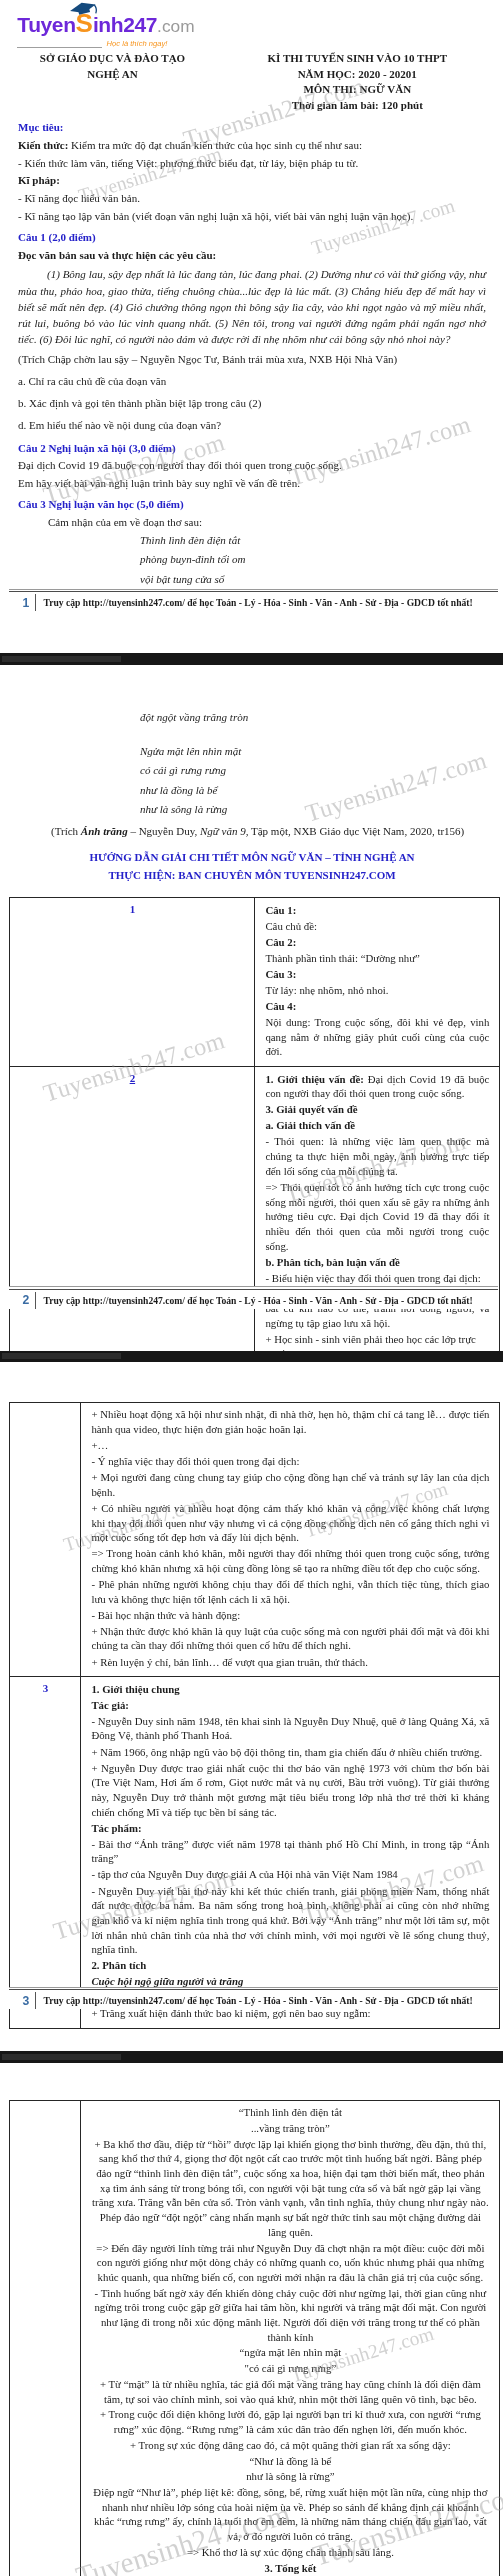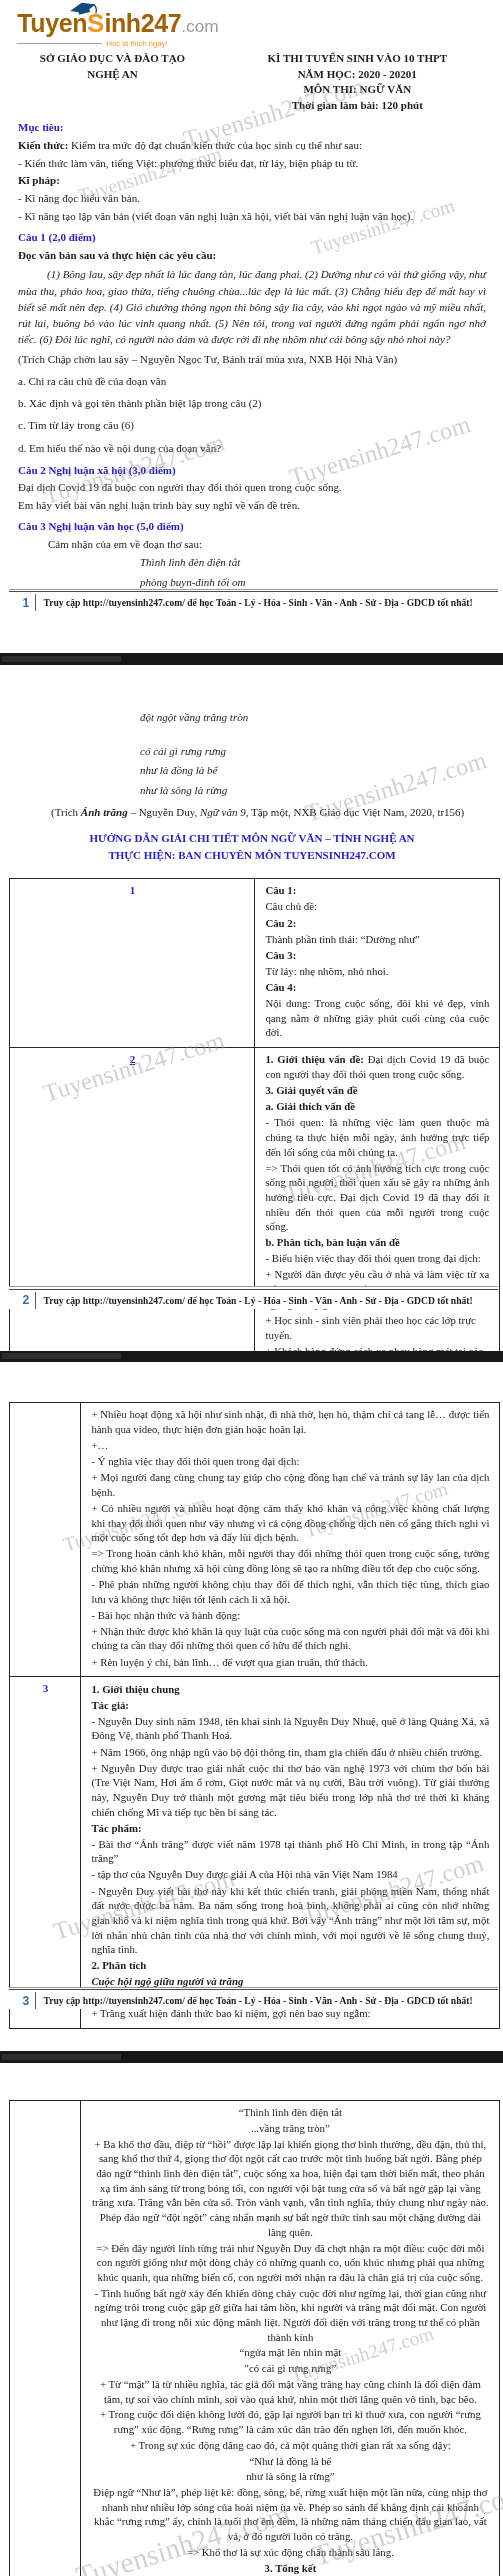--- a/index.html
+++ b/index.html
@@ -19,25 +19,25 @@
   .i{font-style:italic;}
   .bi{font-weight:bold;font-style:italic;}
   .j{text-align:justify;}
   .ctr{text-align:center;}
   .u{text-decoration:underline;}
   .h-blue{color:#2421c9;font-weight:bold;}
   .mt{margin-top:5px !important;}
   
   .logo{margin:9.4px 0 1.4px 17.3px;width:173px;position:relative;}
   .logo-row{font-family:"Liberation Sans","DejaVu Sans",sans-serif;font-weight:bold;white-space:nowrap;line-height:1.1;}
-  .lg-blue{color:#a16207;font-size:25px;letter-spacing:-0.4px;}
+  .lg-blue{color:#6d28d9;font-size:21px;letter-spacing:-0.4px;}
   .lg-s{color:#f7941d;font-size:26px;}
   .lg-com{color:#9a9a9a;font-size:17.3px;font-weight:normal;}
   .logo-cap{position:absolute;left:52px;top:-8px;transform:rotate(-14deg);}
-  .logo-tag{display:flex;align-items:center;margin-top:0.7px;}
+  .logo-tag{display:flex;align-items:flex-end;margin-top:0.7px;font-style:italic;}
   .tag-rule{flex:0 0 85px;border-top:0.7px solid #9f9f9f;height:0;}
   .tag-text{color:#f7941d;font-size:7.6px;font-family:"Liberation Sans","DejaVu Sans",sans-serif;margin-left:4.3px;}
   
   .exam-header{display:flex;margin-top:2.9px;padding:0 7.2px;}
   .eh-left{width:43%;text-align:center;font-weight:bold;font-size:11px;line-height:1.45;}
   .eh-right{width:57%;text-align:center;font-weight:bold;font-size:11px;line-height:1.45;}
   .qitem{margin:5.8px 0 !important;}
   .passage{margin:3.6px 0 !important;}
   .indent1{margin-left:30px !important;}
   .poem{margin-left:122px;font-style:italic;line-height:1.55;}
@@ -117,21 +117,20 @@
       <p class="b">Kĩ pháp:</p>
       <p>- Kĩ năng đọc hiểu văn bản.</p>
       <p>- Kĩ năng tạo lập văn bản (viết đoạn văn nghị luận xã hội, viết bài văn nghị luận văn học).</p>
 
       <p class="h-blue mt">Câu 1 (2,0 điểm)</p>
       <p class="b">Đọc văn bản sau và thực hiện các yêu cầu:</p>
       <p class="passage i j" style="text-indent:29px;">(1) Bông lau, sậy đẹp nhất là lúc đang tàn, lúc đang phai. (2) Dường như có vài thứ giống vậy, như mùa thu, pháo hoa, giao thừa, tiếng chuông chùa...lúc đẹp là lúc mất. (3) Chẳng hiểu đẹp để mất hay vì biết sẽ mất nên đẹp. (4) Gió chướng thông ngọn thì bông sậy lìa cây, vào khi ngọt ngào và mỹ miều nhất, rút lui, buông bỏ vào lúc vinh quang nhất. (5) Nên tôi, trong vai người đứng ngắm phải ngẩn ngơ nhớ tiếc. (6) Đôi lúc nghĩ, có người nào dám và được rời đi nhẹ nhõm như cái bông sậy nhỏ nhoi này?</p>
       <p>(Trích Chập chờn lau sậy – Nguyễn Ngọc Tư, Bánh trái mùa xưa, NXB Hội Nhà Văn)</p>
       <p class="qitem">a. Chỉ ra câu chủ đề của đoạn văn</p>
       <p class="qitem">b. Xác định và gọi tên thành phần biệt lập trong câu (2)</p>
-      <p class="qitem">c. Tìm từ láy trong câu (6)</p>
       <p class="qitem">d. Em hiểu thế nào về nội dung của đoạn văn?</p>
 
       <p class="h-blue mt">Câu 2 Nghị luận xã hội (3,0 điểm)</p>
       <p>Đại dịch Covid 19 đã buộc con người thay đổi thói quen trong cuộc sống.</p>
       <p>Em hãy viết bài văn nghị luận trình bày suy nghĩ về vấn đề trên.</p>
 
       <p class="h-blue mt">Câu 3 Nghị luận văn học (5,0 điểm)</p>
       <p class="indent1">Cảm nhận của em về đoạn thơ sau:</p>
       <div class="poem">
         <p>Thình lình đèn điện tắt</p>
@@ -155,20 +154,21 @@
     </div>
 
   <section class="page" id="page2">
     <div class="wm" style="left:302px;top:108px;">Tuyensinh247.com</div>
     <div class="wm" style="left:40px;top:388px;">Tuyensinh247.com</div>
     <div class="wm" style="left:281px;top:489px;">Tuyensinh247.com</div>
 
     <div class="content" style="padding-top:42px;">
       <div class="poem">
         <p class="gap-after">đột ngột vầng trăng tròn</p>
+        <p>Ngửa mặt lên nhìn mặt</p>
         <p>có cái gì rưng rưng</p>
         <p>như là đồng là bể</p>
         <p>như là sông là rừng</p>
       </div>
       <p class="src2"><span>(Trích </span><span class="bi">Ánh trăng</span><span> – Nguyễn Duy, </span><span class="i">Ngữ văn 9</span><span>, Tập một, NXB Giáo dục Việt Nam, 2020, tr156)</span></p>
       <p class="sol-title">HƯỚNG DẪN GIẢI CHI TIẾT MÔN NGỮ VĂN – TỈNH NGHỆ AN</p>
       <p class="sol-title2">THỰC HIỆN: BAN CHUYÊN MÔN TUYENSINH247.COM</p>
     </div>
 
     <table class="ans" style="margin-top:14.4px;">

